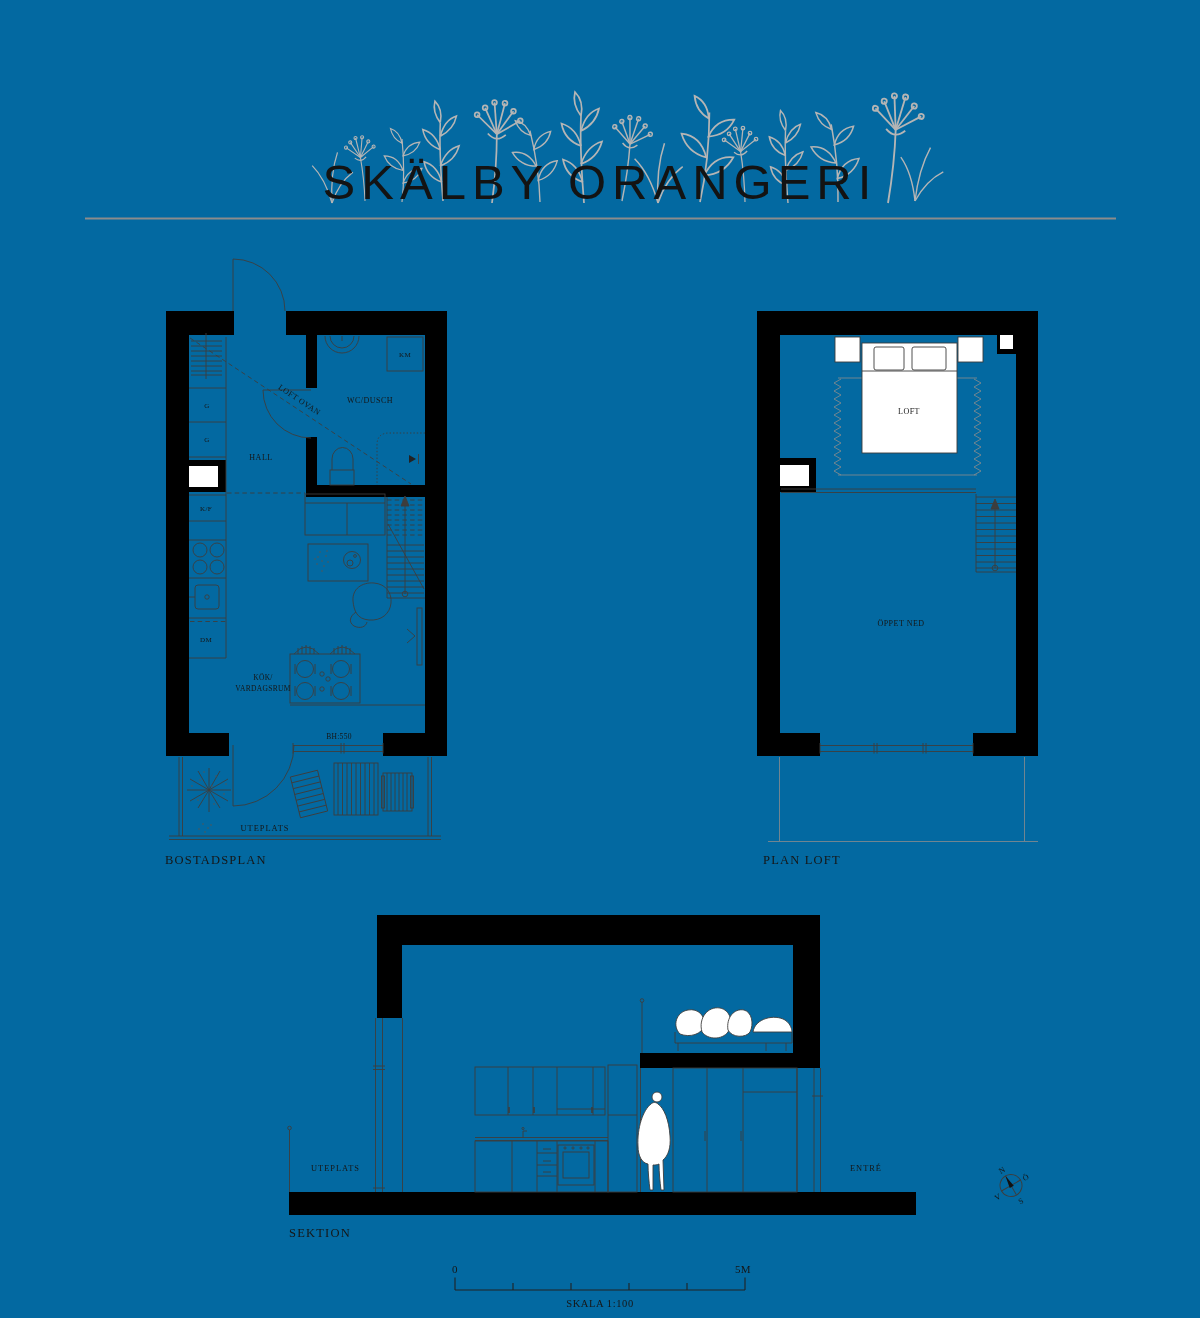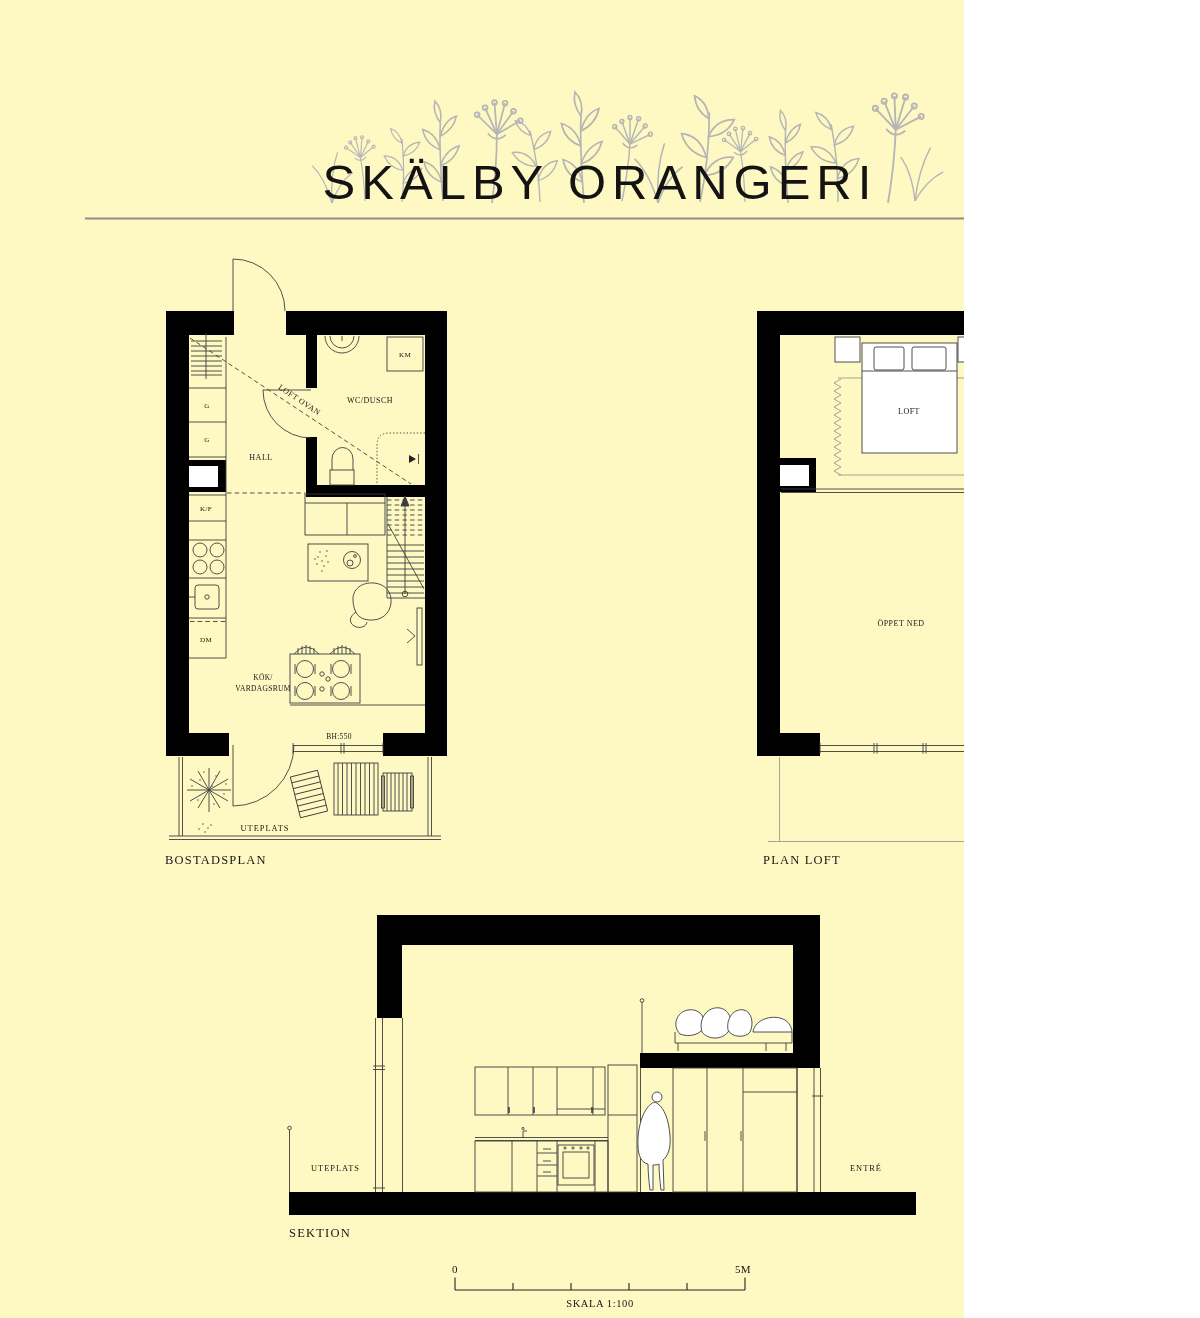--- a/index.html
+++ b/index.html
@@ -1,16 +1,16 @@
 <!DOCTYPE html>
 <html><head>
 <meta charset="utf-8">
 <style>
   html,body{margin:0;padding:0;background:#ffffff;}
-  .sheet{position:relative;width:964px;height:1318px;background:#fef9c3;overflow:hidden;}
+  .sheet{position:relative;width:1200px;height:1318px;background:#0369a1;overflow:hidden;}
   svg{display:block}
   svg text{font-family:"Liberation Serif",serif;fill:#161616;}
   .title-t{font-family:"Liberation Sans",sans-serif;font-size:49px;letter-spacing:6px;fill:#131313;}
   .cap{font-size:12.5px;letter-spacing:1.2px;}
   .t7{font-size:7px;letter-spacing:.3px;}
   .t75{font-size:7.5px;letter-spacing:.3px;}
   .t8{font-size:8px;letter-spacing:.5px;}
   .t85{font-size:8.4px;letter-spacing:1px;}
   .t10{font-size:10.5px;letter-spacing:.6px;}
   .t11{font-size:11px;letter-spacing:.4px;}

